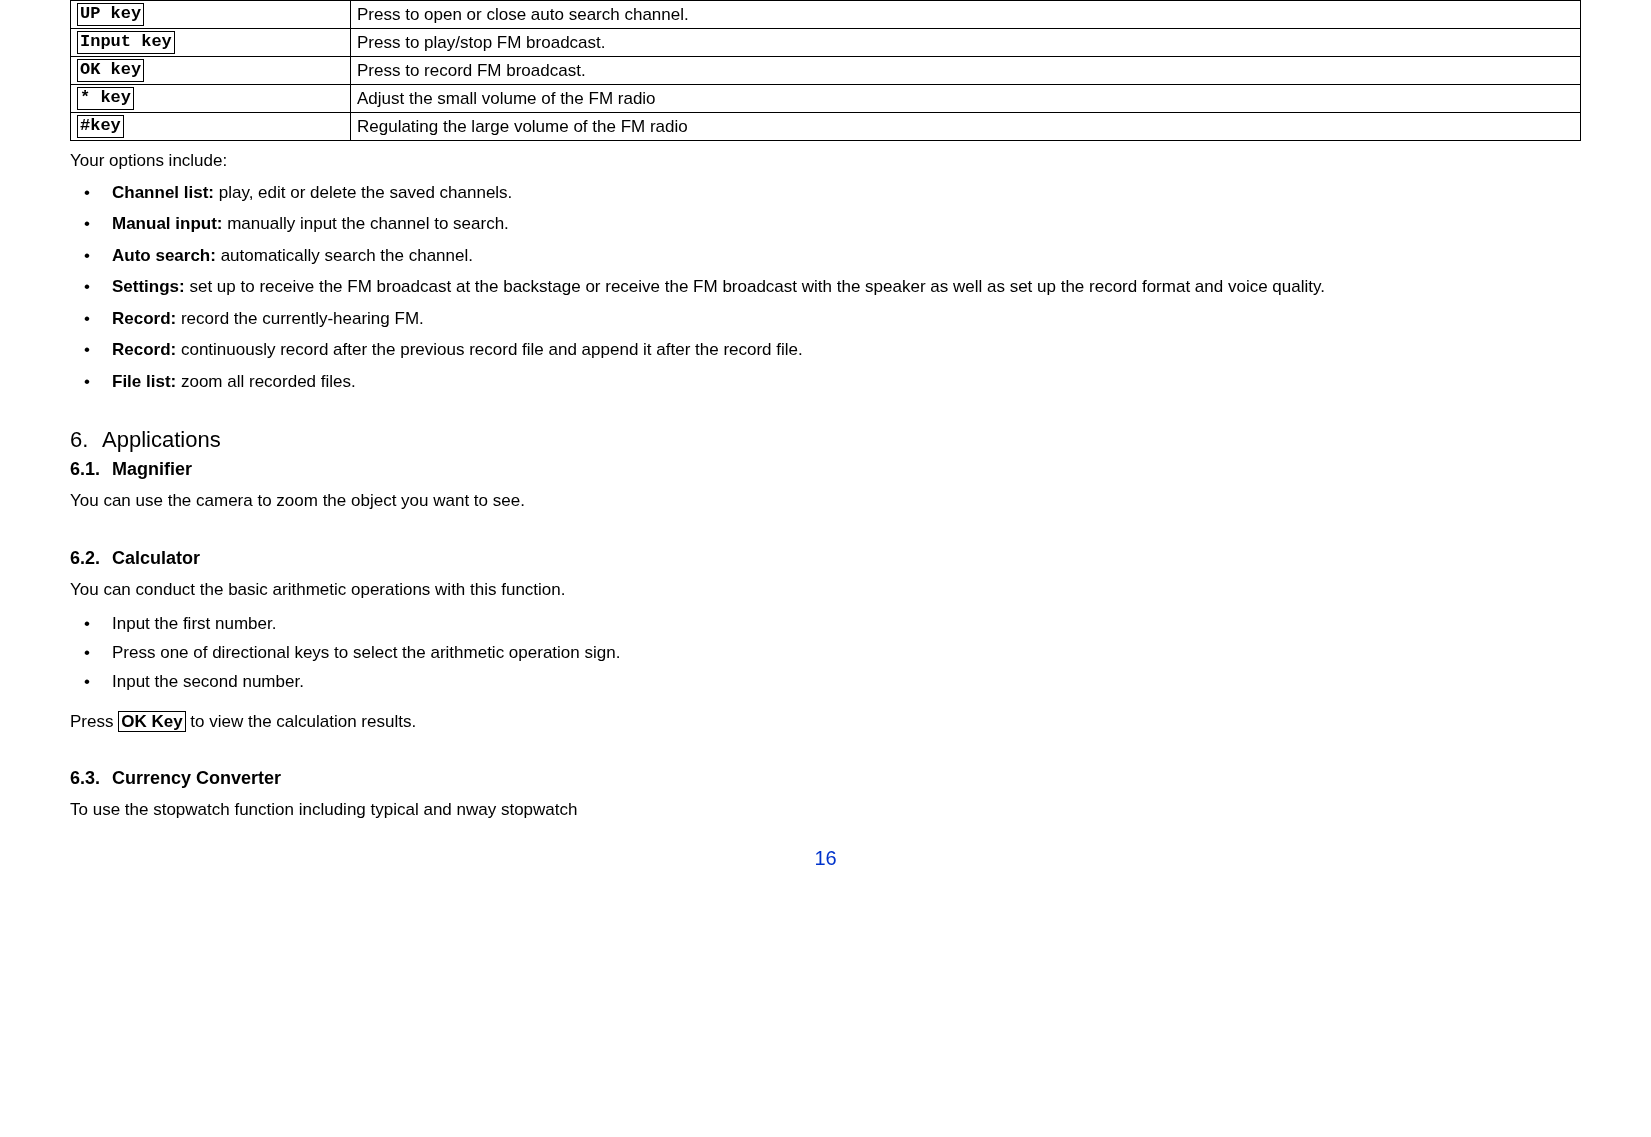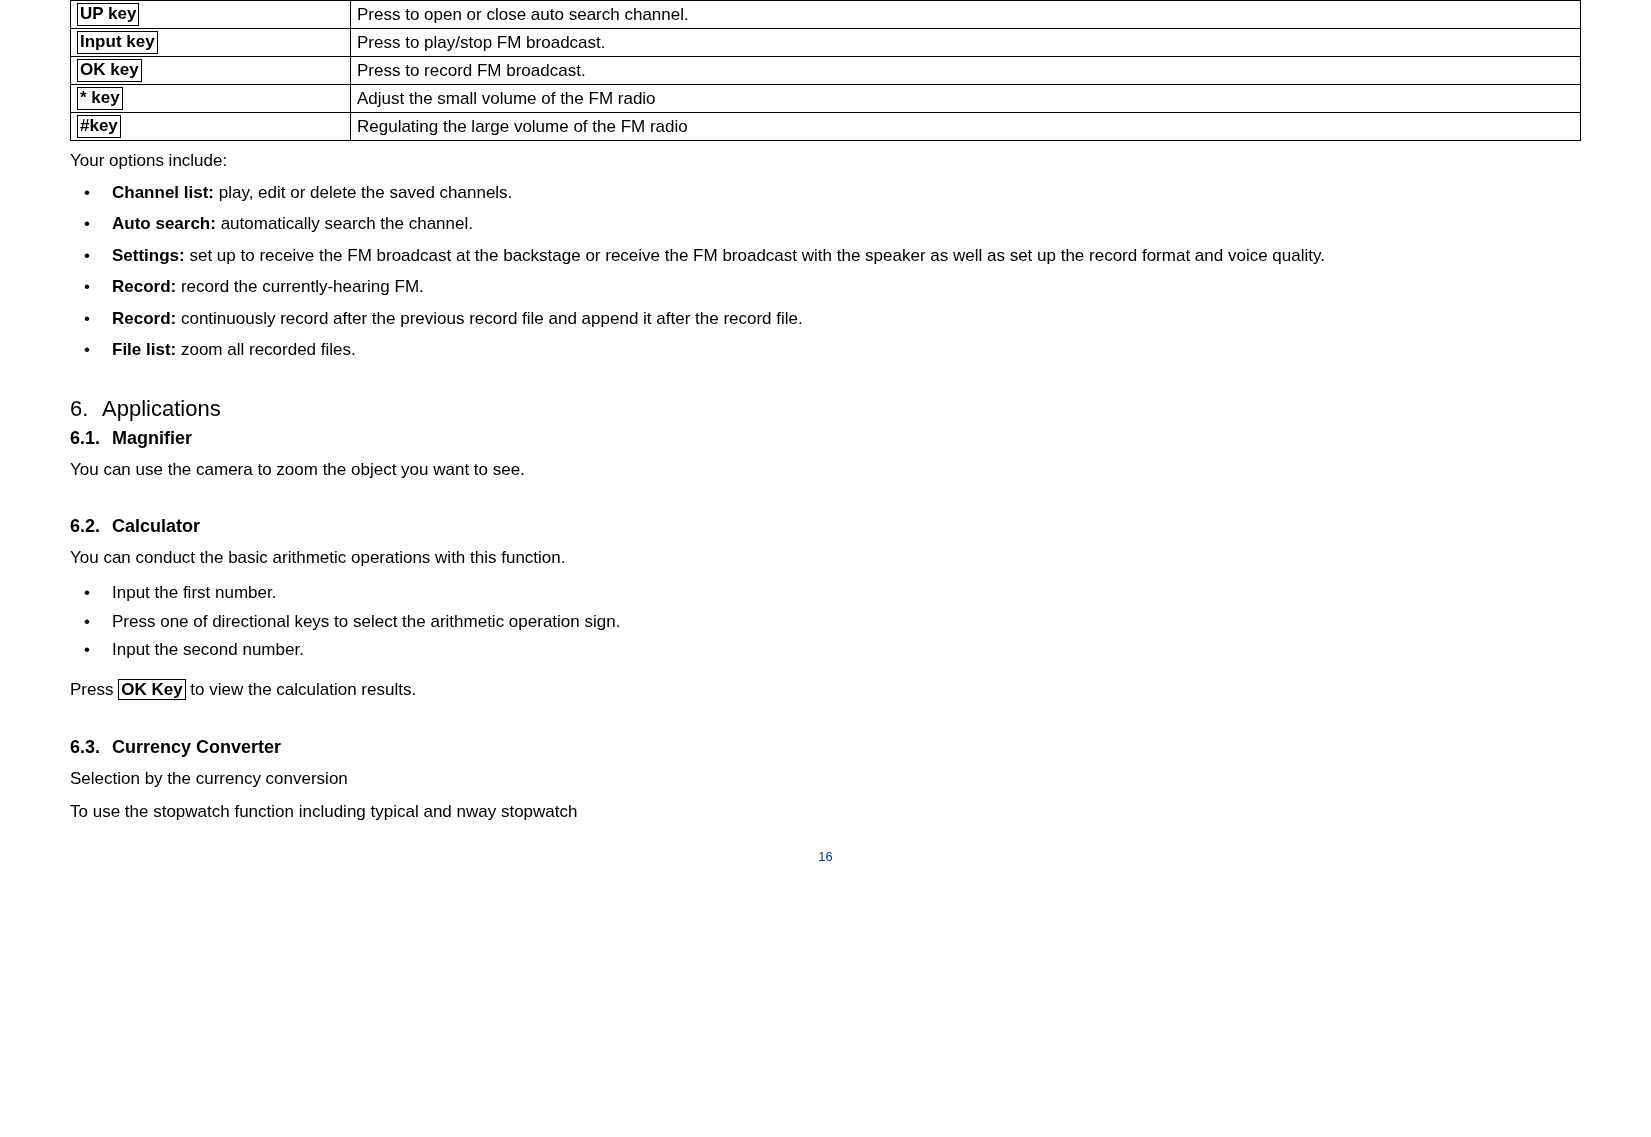--- a/index.html
+++ b/index.html
@@ -31,20 +31,21 @@
   }
   table.keys td.keycell {
     width: 280px;
   }
   .keylabel {
     font-weight: bold;
     border: 1.5px solid #000;
     padding: 0 2px;
     display: inline-block;
     line-height: 1.2;
+    font-family: Liberation Mono, monospace;
   }
   .options-intro {
     margin: 6px 0 6px 0;
   }
   ul.bullets {
     list-style: none;
     padding: 0;
     margin: 0 0 12px 0;
   }
   ul.bullets li {
@@ -93,21 +94,21 @@
     line-height: 1.5;
   }
   .ok-key-inline {
     font-weight: bold;
     border: 1.5px solid #000;
     padding: 0 2px;
   }
   .pagenum {
     text-align: center;
     color: #0033cc;
-    font-size: 13px;
+    font-size: 20px;
     margin-top: 24px;
   }
 </style>
 </head>
 <body>
 
 <div class="page">
 
   <table class="keys">
     <tbody id="keytable-body">
@@ -131,20 +132,21 @@
           <td class="keycell"><span class="keylabel">#key</span></td>
           <td>Regulating the large volume of the FM radio</td>
         </tr>
       </tbody>
   </table>
 
   <div class="options-intro">Your options include:</div>
 
   <ul class="bullets" id="options-list">
       <li><span class="bold">Channel list:</span><span> play, edit or delete the saved channels.</span></li>
+      <li><span class="bold">Manual input:</span><span> manually input the channel to search.</span></li>
       <li><span class="bold">Auto search:</span><span> automatically search the channel.</span></li>
       <li><span class="bold">Settings:</span><span> set up to receive the FM broadcast at the backstage or receive the FM broadcast with the speaker as well as set up the record format and voice quality.</span></li>
       <li><span class="bold">Record:</span><span> record the currently-hearing FM.</span></li>
       <li><span class="bold">Record:</span><span> continuously record after the previous record file and append it after the record file.</span></li>
       <li><span class="bold">File list:</span><span> zoom all recorded files.</span></li>
     </ul>
 
   <h2 class="section">
     <span class="num">6.</span><span>Applications</span>
   </h2>
@@ -163,19 +165,18 @@
       <li>Press one of directional keys to select the arithmetic operation sign.</li>
       <li>Input the second number.</li>
     </ul>
   <p class="desc">
     <span>Press </span><span class="ok-key-inline">OK Key</span><span> to view the calculation results.</span>
   </p>
 
   <h3 class="sub space-top">
     <span class="num">6.3.</span><span>Currency Converter</span>
   </h3>
-  <p class="desc">Selection by the currency conversion</p>
 
   <p class="desc">To use the stopwatch function including typical and nway stopwatch</p>
 
   <div class="pagenum">16</div>
 
 </div>
 
 </body></html>

